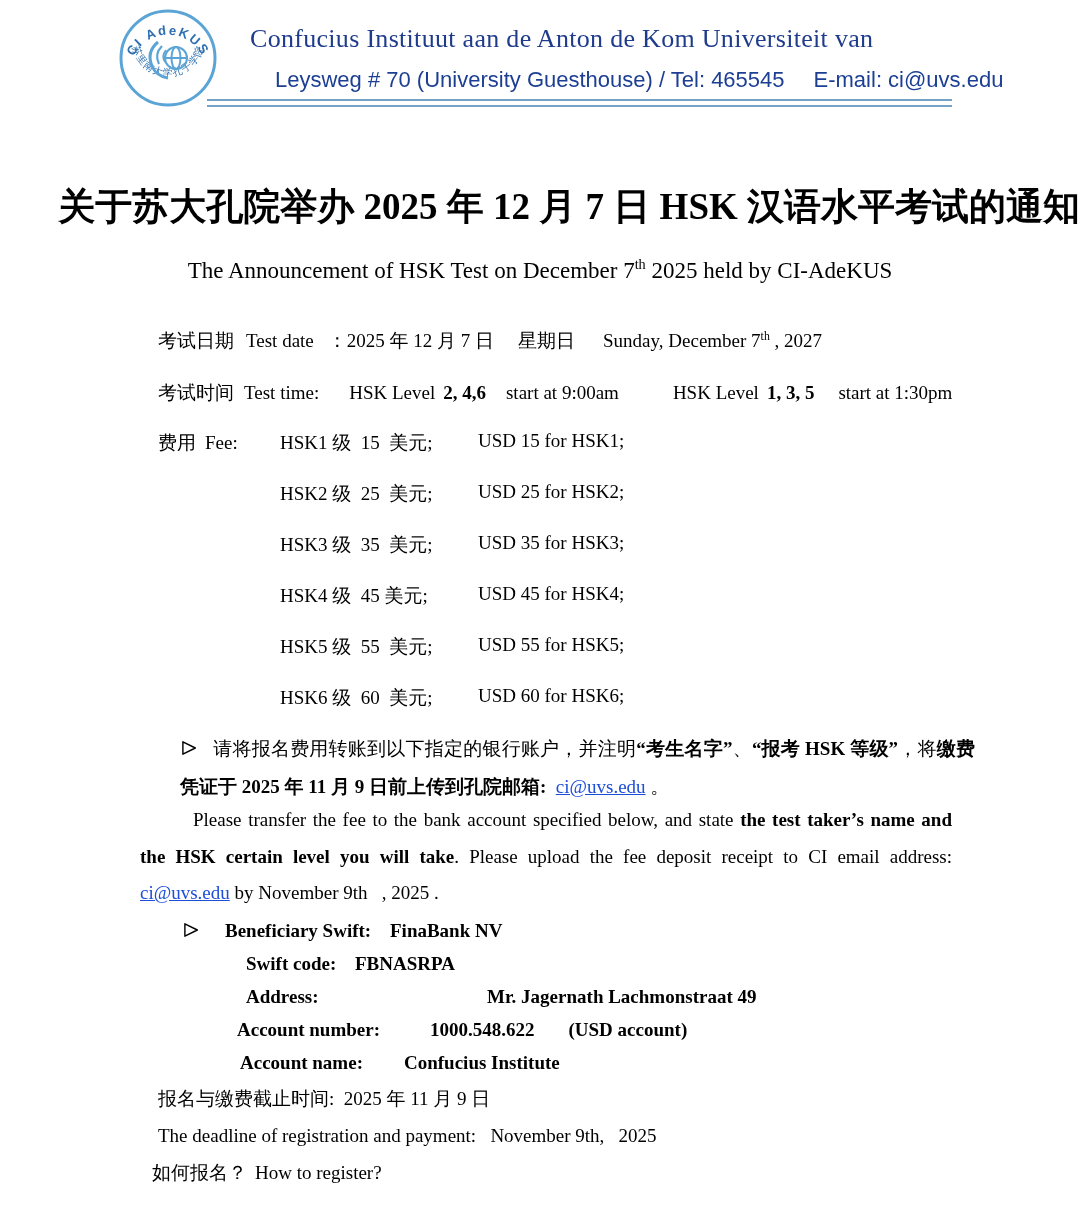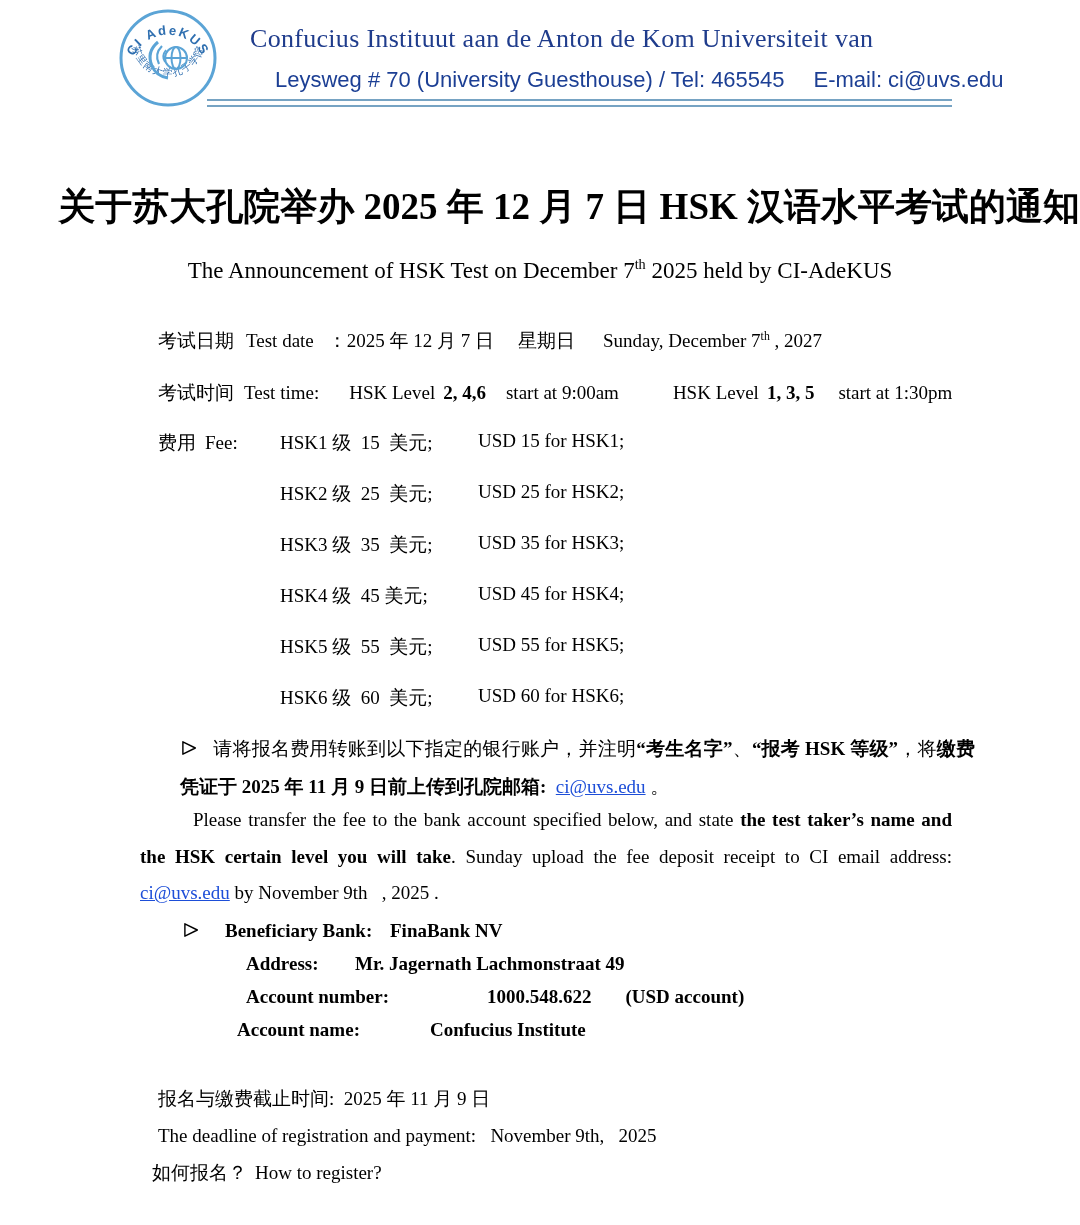--- a/index.html
+++ b/index.html
@@ -170,29 +170,32 @@
     <div>USD 60 for HSK6;</div>
   </div>
 
   <div class="transfer-zh">
     <svg class="arrow-icon" viewBox="0 0 20 18">
       <path d="M2,2 L16,9 L2,16 Z" fill="#ffffff" stroke="#000" stroke-width="1.6" stroke-linejoin="round"></path>
     </svg><span>请将报名费用转账到以下指定的银行账户，并注明</span><span class="b">“考生名字”</span><span>、</span><span class="b">“报考 HSK 等级”</span><span>，将</span><span class="b pre">缴费凭证于 2025 年 11 月 9 日前上传到孔院邮箱:  </span><a href="#" class="doc-link">ci@uvs.edu</a><span> 。</span>
   </div>
 
   <div class="transfer-en">
-    <span>Please transfer the fee to the bank account specified below, and state </span><span class="b">the test taker’s name and the HSK certain level you will take</span><span>. Sunday upload the fee deposit receipt to CI email address: </span><a href="#" class="doc-link">ci@uvs.edu</a><span class="pre"> by November 9th   , 2025 .</span>
+    <span>Please transfer the fee to the bank account specified below, and state </span><span class="b">the test taker’s name and the HSK certain level you will take</span><span>. Please upload the fee deposit receipt to CI email address: </span><a href="#" class="doc-link">ci@uvs.edu</a><span class="pre"> by November 9th   , 2025 .</span>
   </div>
 
   <div class="bank">
     <div class="bank-row">
       <svg class="arrow-icon bank-arrow" viewBox="0 0 20 18">
         <path d="M2,2 L16,9 L2,16 Z" fill="#ffffff" stroke="#000" stroke-width="1.6" stroke-linejoin="round"></path>
       </svg>
-      <span class="label">Beneficiary Bank:</span><span>FinaBank NV</span>
+      <span class="label">Beneficiary Swift:</span><span>FinaBank NV</span>
+    </div>
+    <div class="bank-row">
+      <span class="label">Swift code:</span><span>FBNASRPA</span>
     </div>
     <div class="bank-row">
       <span class="label">Address:</span><span>Mr. Jagernath Lachmonstraat 49</span>
     </div>
     <div class="bank-row">
       <span class="label">Account number:</span><span>1000.548.622</span><span class="acct-extra">(USD account)</span>
     </div>
     <div class="bank-row">
       <span class="label">Account name:</span><span>Confucius Institute</span>
     </div>

